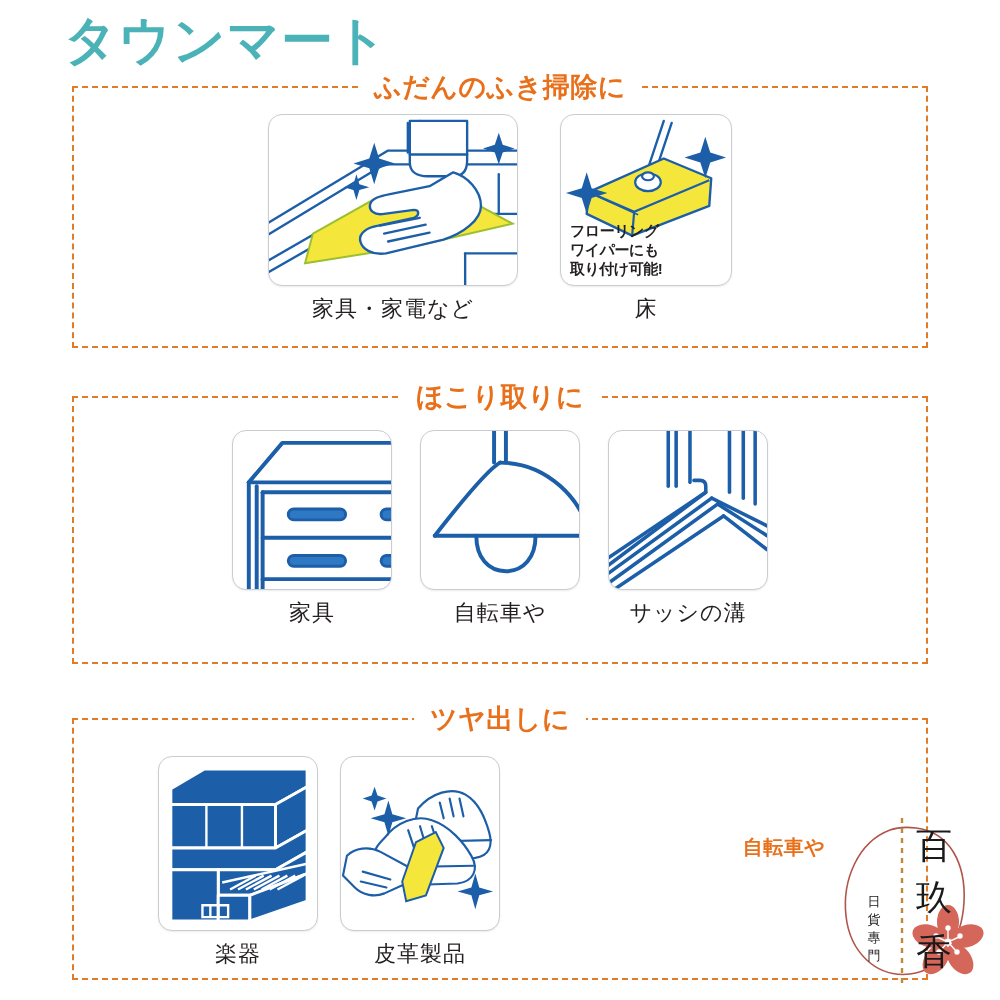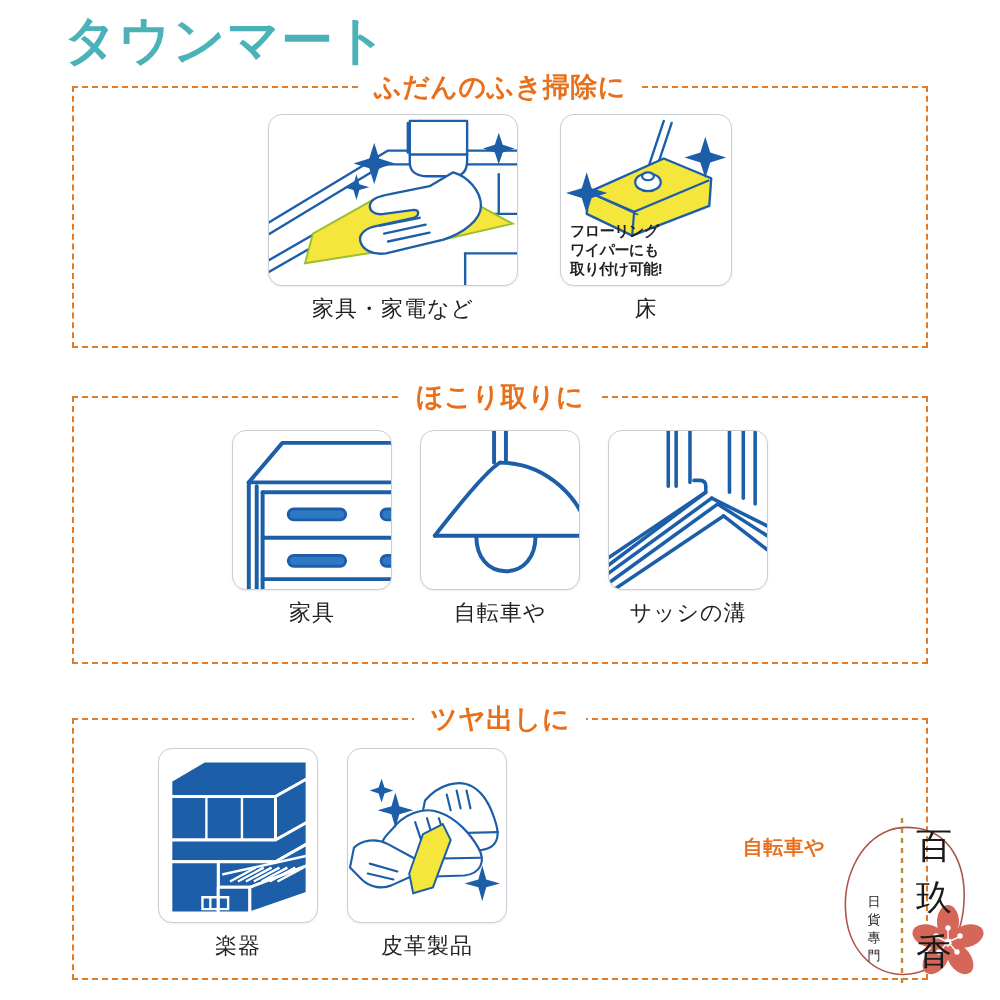--- a/index.html
+++ b/index.html
@@ -109,24 +109,24 @@
     white-space: pre-line;
     text-align: left;
   }
 
   
   #section-2 .panel-row { top: 32px; gap: 28px; }
   .panel-m { width: 160px; height: 160px; }
 
   
   #section-3 .panel-row {
-    top: 28px;
+    top: 36px;
     justify-content: flex-start;
     padding-left: 84px;
-    gap: 29px;
+    gap: 22px;
   }
   .panel-tall { width: 160px; height: 175px; }
 
   .promo {
     position: absolute;
     left: 560px;
     top: 104px;
     width: 300px;
     color: #e8701a;
     font-size: 20px;

